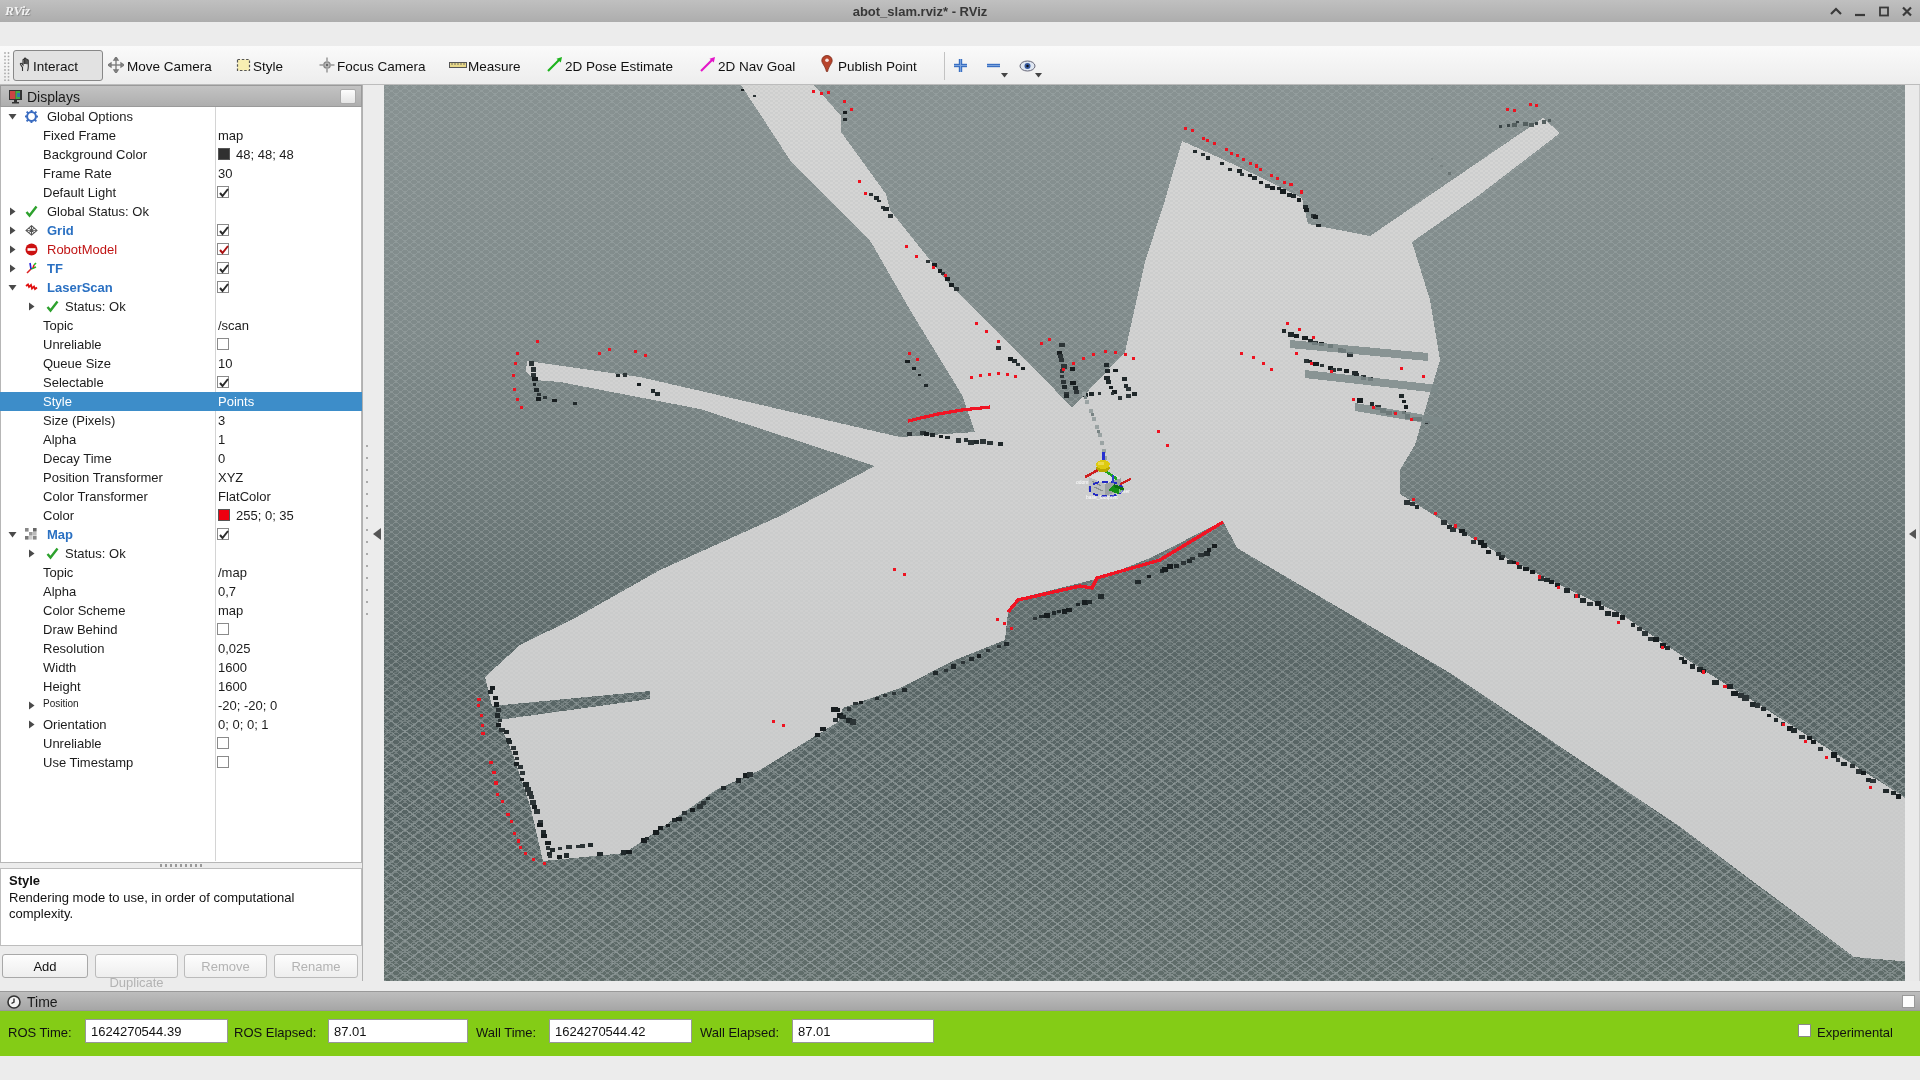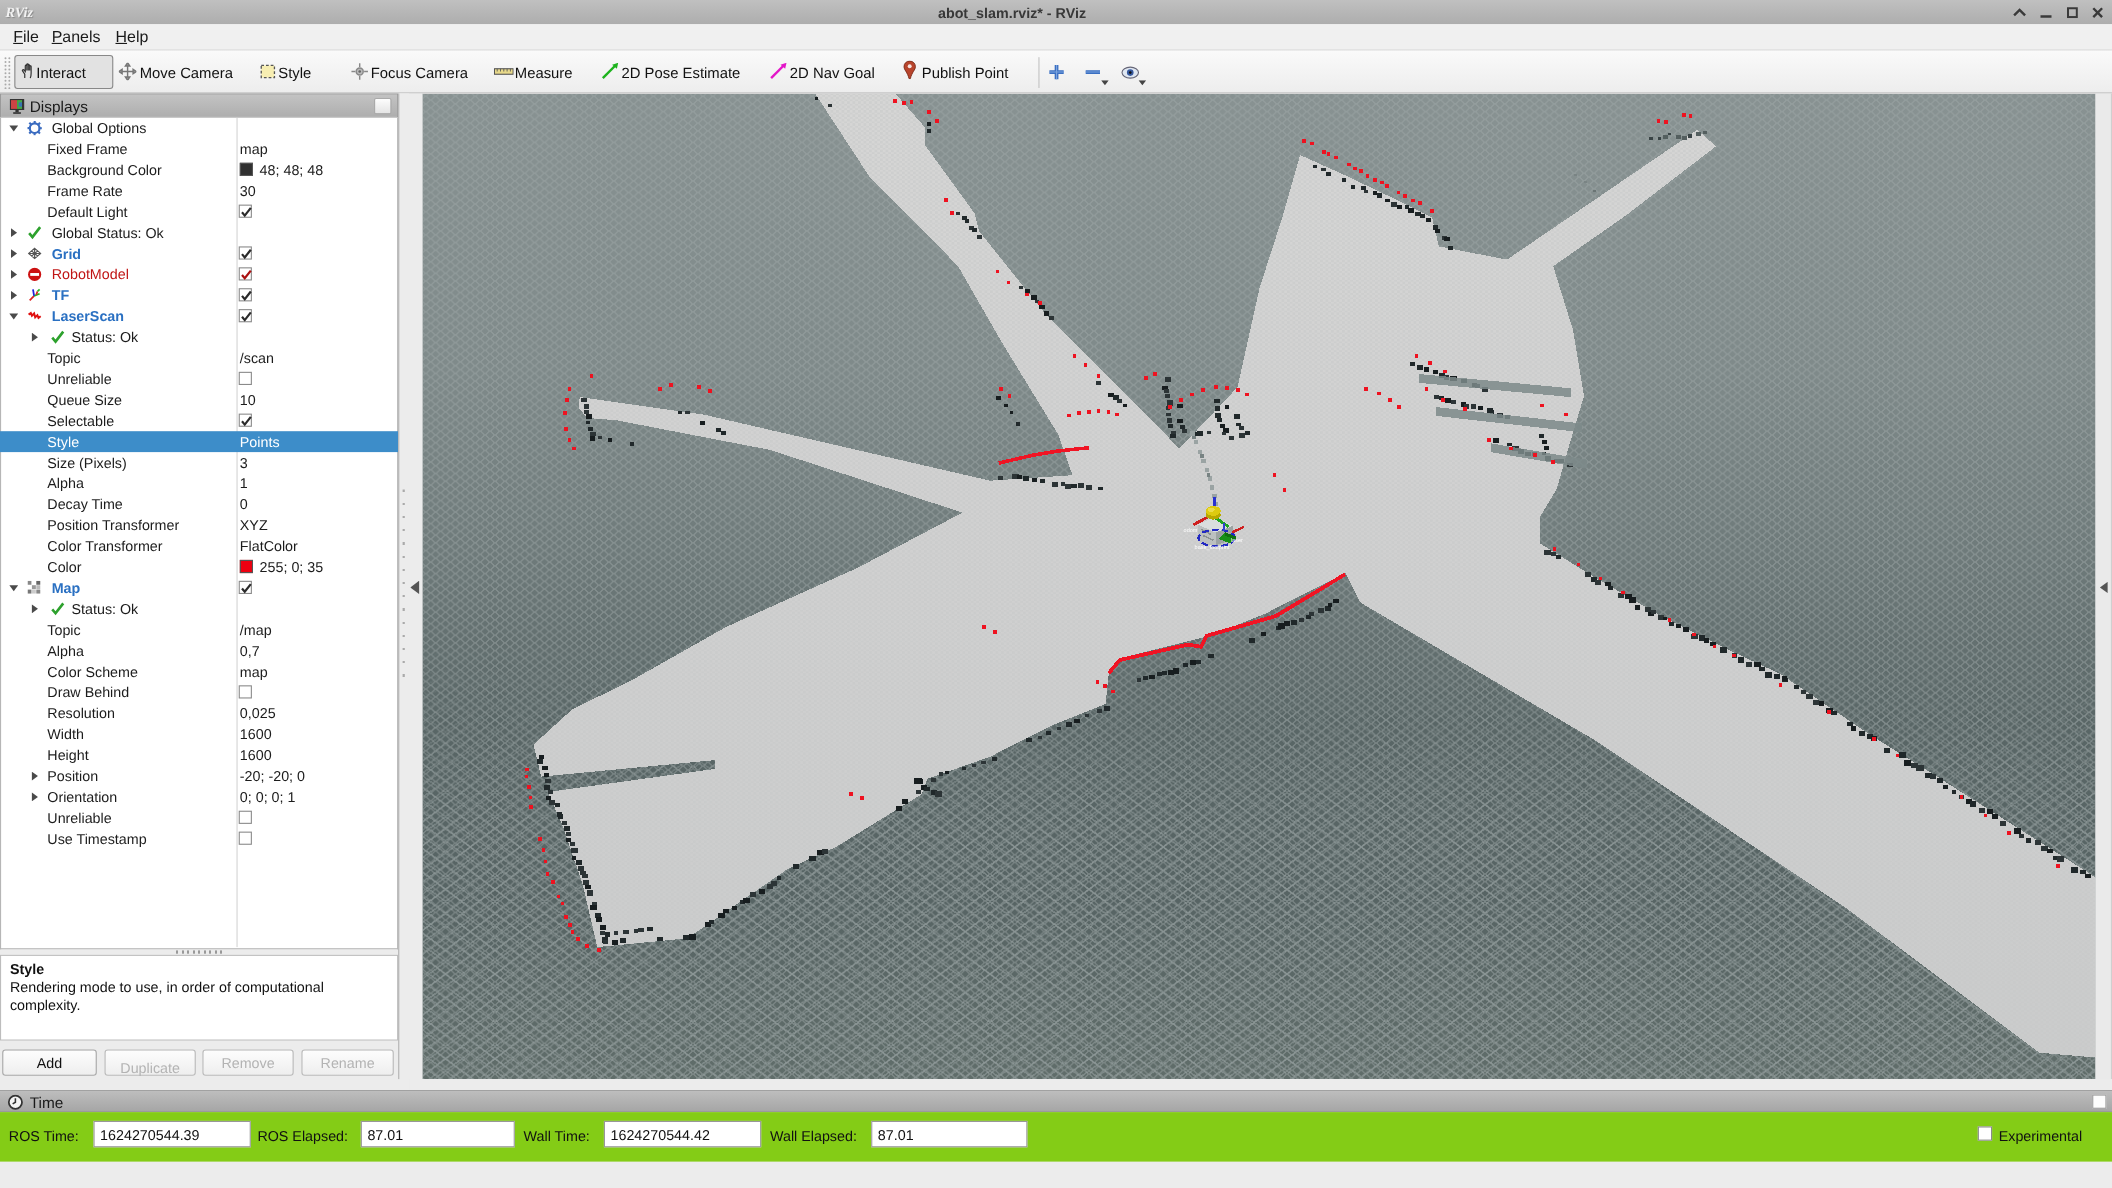--- a/index.html
+++ b/index.html
@@ -10,25 +10,20 @@
   <div class="abs" style="left:5px;top:3px;font-size:13px;font-weight:bold;color:#f2f2f2;text-shadow:1px 1px 1px #888;font-family:'Liberation Serif',serif;font-style:italic">RViz</div>
   <div class="abs" style="left:0;top:4px;width:1840px;text-align:center;font-size:13px;font-weight:bold;color:#383838">abot_slam.rviz* - RViz</div>
   <svg class="abs" style="left:1830px;top:6px" width="84" height="11" viewBox="0 0 84 11">
     <path d="M1,8 L6,3 L11,8" fill="none" stroke="#3a3a3a" stroke-width="2.2"></path>
     <line x1="25" y1="9" x2="35" y2="9" stroke="#3a3a3a" stroke-width="2.2"></line>
     <rect x="50" y="1.5" width="8" height="8" fill="none" stroke="#3a3a3a" stroke-width="1.8"></rect>
     <path d="M73,1.5 L81,9.5 M81,1.5 L73,9.5" stroke="#3a3a3a" stroke-width="2.2"></path>
   </svg>
 </div>
 
-<div class="abs" style="left:0;top:22px;width:1920px;height:24px;background:#f0f0f0;border-bottom:1px solid #d6d6d6">
-  <div class="abs" style="left:12px;top:4px;font-size:14.5px;color:#1a1a1a"><u>F</u>ile</div>
-  <div class="abs" style="left:47px;top:4px;font-size:14.5px;color:#1a1a1a"><u>P</u>anels</div>
-  <div class="abs" style="left:105px;top:4px;font-size:14.5px;color:#1a1a1a"><u>H</u>elp</div>
-</div>
 
 <div class="abs" style="left:0;top:46px;width:1920px;height:39px;background:linear-gradient(#fafafa,#ededed);border-bottom:1px solid #bcbcbc">
 <div style="position:absolute;left:13px;top:4px;width:90px;height:31px;background:#e2e2e2;border:1px solid #888;border-radius:3px"></div>
       <div style="position:absolute;left:17px;top:11px;line-height:0"><svg width="16" height="16" viewBox="0 0 16 16">
           <path d="M5.5,14 L5.5,10.5 L3.5,7.5 C3,6.7 3.8,5.9 4.6,6.4 L6,8 L6,3 C6,2 7.4,2 7.4,3 L7.4,7 M7.4,3 L7.4,1.8 C7.4,0.9 8.7,0.9 8.7,1.8 L8.7,7 M8.7,2.6 C8.7,1.7 10,1.7 10,2.6 L10,7.2 M10,3.4 C10,2.6 11.3,2.6 11.3,3.4 L11.3,9.5 C11.3,12 10.5,14 10.5,14" fill="none" stroke="#333" stroke-width="1.1"></path>
         </svg></div>
       <div style="position:absolute;left:33px;top:13px;font-size:13.5px;color:#111">Interact</div>
       <div style="position:absolute;left:108px;top:11px;line-height:0"><svg width="16" height="16" viewBox="0 0 16 16">
           <g stroke="#777" stroke-width="1.3" fill="#999">
             <line x1="8" y1="2.5" x2="8" y2="13.5"></line>
@@ -860,39 +855,39 @@
         <div style="position:absolute;left:217px;top:538.0px;width:12px;height:12px;background:#fff;border:1px solid #8a8a8a"></div>
         <div style="position:absolute;left:43px;top:556.0px;font-size:13px;color:#1c1c1c">Resolution</div>
         <div style="position:absolute;left:218px;top:556.0px;font-size:13px;color:#1c1c1c">0,025</div>
         <div style="position:absolute;left:43px;top:575.0px;font-size:13px;color:#1c1c1c">Width</div>
         <div style="position:absolute;left:218px;top:575.0px;font-size:13px;color:#1c1c1c">1600</div>
         <div style="position:absolute;left:43px;top:594.0px;font-size:13px;color:#1c1c1c">Height</div>
         <div style="position:absolute;left:218px;top:594.0px;font-size:13px;color:#1c1c1c">1600</div>
         <svg style="position:absolute;left:27px;top:616.0px" width="9" height="9" viewBox="0 0 9 9">
           <polygon points="2,0.5 7.5,4.5 2,8.5" fill="#4a4a4a"></polygon>
         </svg>
-        <div style="position:absolute;left:43px;top:613.0px;font-size:13px;color:#1c1c1c">Position</div>
+        <div style="position:absolute;left:43px;top:613.0px;font-size:10px;color:#1c1c1c">Position</div>
         <div style="position:absolute;left:218px;top:613.0px;font-size:13px;color:#1c1c1c">-20; -20; 0</div>
         <svg style="position:absolute;left:27px;top:635.0px" width="9" height="9" viewBox="0 0 9 9">
           <polygon points="2,0.5 7.5,4.5 2,8.5" fill="#4a4a4a"></polygon>
         </svg>
         <div style="position:absolute;left:43px;top:632.0px;font-size:13px;color:#1c1c1c">Orientation</div>
         <div style="position:absolute;left:218px;top:632.0px;font-size:13px;color:#1c1c1c">0; 0; 0; 1</div>
         <div style="position:absolute;left:43px;top:651.0px;font-size:13px;color:#1c1c1c">Unreliable</div>
         <div style="position:absolute;left:217px;top:652.0px;width:12px;height:12px;background:#fff;border:1px solid #8a8a8a"></div>
         <div style="position:absolute;left:43px;top:670.0px;font-size:13px;color:#1c1c1c">Use Timestamp</div>
         <div style="position:absolute;left:217px;top:671.0px;width:12px;height:12px;background:#fff;border:1px solid #8a8a8a"></div>
       </div>
   <div class="abs" style="left:160px;top:779px;width:45px;height:3px;background:repeating-linear-gradient(90deg,#999 0 2px,#ececec 2px 5px)"></div>
   <div class="abs" style="left:0;top:783px;width:362px;height:78px;background:#fff;border:1px solid #bdbdbd;padding:4px 8px">
     <div style="font-size:13px;font-weight:bold;color:#111">Style</div>
     <div style="font-size:13px;color:#111;margin-top:2px;line-height:16px">Rendering mode to use, in order of computational<br>complexity.</div>
   </div>
   <div class="abs" style="left:2px;top:869px;width:86px;height:24px;background:linear-gradient(#fdfdfd,#eee);border:1px solid #a8a8a8;border-radius:3px;text-align:center;font-size:13px;color:#111;padding-top:4px">Add</div>
-  <div class="abs" style="left:95px;top:869px;width:83px;height:24px;background:linear-gradient(#fdfdfd,#eee);border:1px solid #bbb;border-radius:3px;text-align:center;font-size:13px;color:#b3b3b3;padding-top:8px">Duplicate</div>
+  <div class="abs" style="left:95px;top:869px;width:83px;height:24px;background:linear-gradient(#fdfdfd,#eee);border:1px solid #bbb;border-radius:3px;text-align:center;font-size:13px;color:#b3b3b3;padding-top:20px">Duplicate</div>
   <div class="abs" style="left:184px;top:869px;width:83px;height:24px;background:linear-gradient(#fdfdfd,#eee);border:1px solid #bbb;border-radius:3px;text-align:center;font-size:13px;color:#b3b3b3;padding-top:4px">Remove</div>
   <div class="abs" style="left:274px;top:869px;width:84px;height:24px;background:linear-gradient(#fdfdfd,#eee);border:1px solid #bbb;border-radius:3px;text-align:center;font-size:13px;color:#b3b3b3;padding-top:4px">Rename</div>
 </div>
 
 <div class="abs" style="left:362px;top:85px;width:22px;height:896px;background:#ececec;border-left:1px solid #b0b0b0">
   <svg class="abs" style="left:10px;top:443px" width="9" height="12" viewBox="0 0 9 12">
         <polygon points="8,0 8,12 0,6" fill="#555"></polygon>
       </svg>
   <div class="abs" style="left:3px;top:360px;width:2px;height:180px;background:repeating-linear-gradient(#aaa 0 2px,#ececec 2px 12px)"></div>
 </div>

